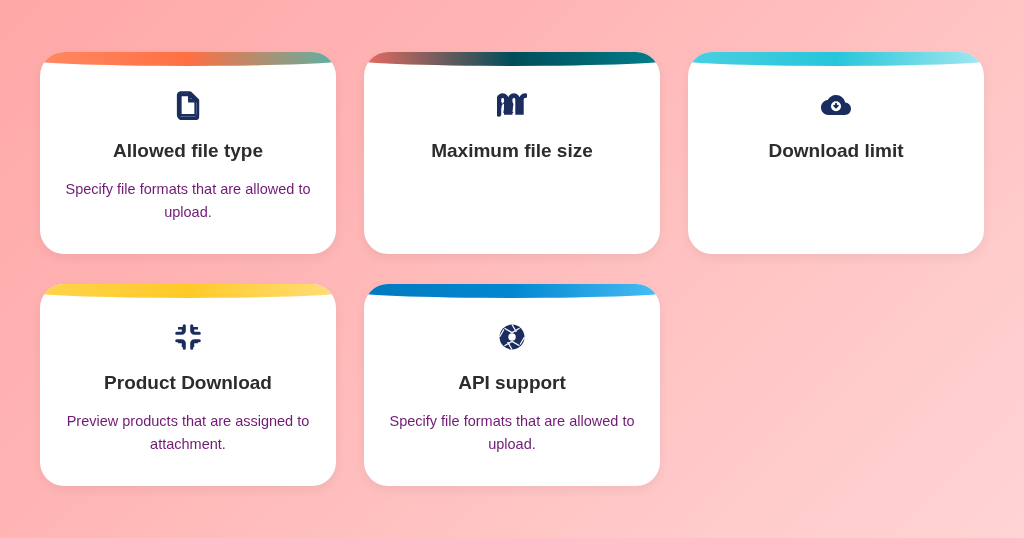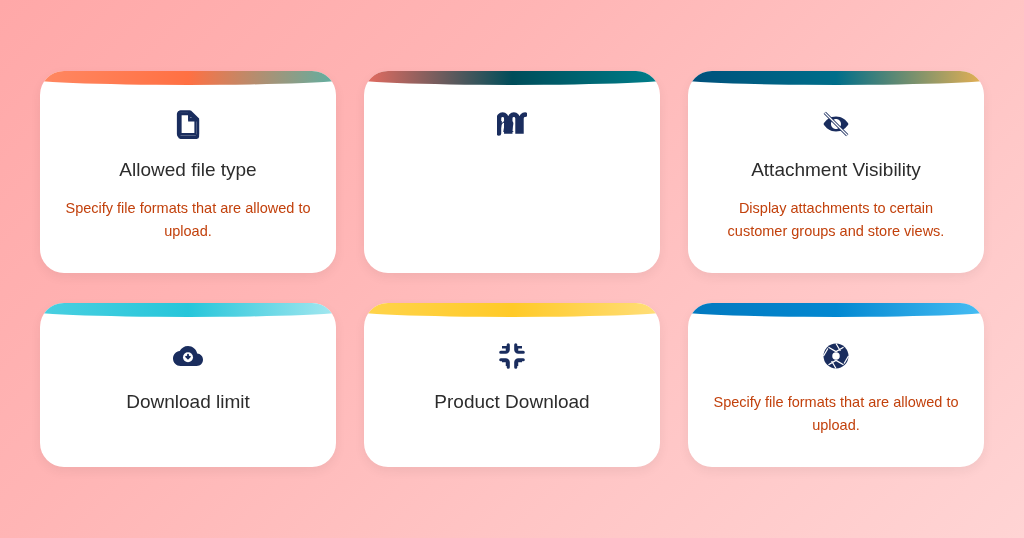--- a/index.html
+++ b/index.html
@@ -8,22 +8,22 @@
 .card{background:#fff;border-radius:24px;padding:28px 24px 30px;text-align:center;position:relative;overflow:hidden;box-shadow:0 4px 12px rgba(0,0,0,.06)}
 .card::before{content:'';position:absolute;top:0;left:50%;transform:translateX(-50%);width:110%;height:14px;border-radius:0 0 100% 100%}
 .c1::before{background:linear-gradient(90deg,#ff8a65 0%,#ff7043 50%,#4db6ac 100%)}
 .c2::before{background:linear-gradient(90deg,#ff6f61 0%,#004d5a 50%,#00838f 100%)}
 .c3::before{background:linear-gradient(90deg,#004d7a 0%,#006e8a 50%,#ffb74d 100%)}
 .c4::before{background:linear-gradient(90deg,#4dd0e1 0%,#26c6da 50%,#b2ebf2 100%)}
 .c5::before{background:linear-gradient(90deg,#ffd54f 0%,#ffca28 50%,#ffe082 100%)}
 .c6::before{background:linear-gradient(90deg,#0277bd 0%,#0288d1 50%,#4fc3f7 100%)}
 .icon{margin:8px auto 18px;height:34px;display:flex;align-items:center;justify-content:center}
 .icon svg{width:30px;height:30px;fill:#1a2d5e}
-h3{font-size:19px;font-weight:400;color:#2c2c2c;margin-bottom:16px}
-p{font-size:14.5px;color:#c2410c;line-height:1.6}
+h3{font-size:19px;font-weight:700;color:#2c2c2c;margin-bottom:16px}
+p{font-size:14.5px;color:#701a75;line-height:1.6}
 </style>
 </head>
 <body>
 
 <div class="grid">
 
 <div class="card c1">
 <div class="icon">
         <svg viewBox="0 0 24 24">
           <path d="M14 2H6c-1.1 0-2 .9-2 2v16c0 1.1.9 2 2 2h12c1.1 0 2-.9 2-2V8l-6-6zm4 18H6V4h7v5h5v11zM13 4l5 5h-5V4z" fill="none" stroke="#1a2d5e" stroke-width="1.8"></path>
@@ -35,33 +35,23 @@
 <p>Specify file formats that are allowed to upload.</p>
 </div>
 
 <div class="card c2">
 <div class="icon">
         <svg viewBox="0 0 32 24">
           <path d="M2 22V6c0-2 1.5-4 4-4s4 2 4 4v14h4V6c0-2 1.5-4 4-4s4 2 4 4v14h4V6c0-2 1.5-4 4-4" fill="none" stroke="#1a2d5e" stroke-width="5" stroke-linecap="round"></path>
           <text x="0" y="20" font-family="Arial Black" font-size="24" font-weight="900" font-style="italic" fill="#1a2d5e">m</text>
         </svg>
       </div>
+<h3>Maximum file size</h3>
 </div>
 
-<div class="card c3">
-<div class="icon">
-        <svg viewBox="0 0 24 24">
-          <path d="M12 6c4.5 0 8.3 2.8 10 6-1.7 3.2-5.5 6-10 6S3.7 15.2 2 12c1.7-3.2 5.5-6 10-6zm0 10c2.2 0 4-1.8 4-4s-1.8-4-4-4-4 1.8-4 4 1.8 4 4 4z"></path>
-          <line x1="3" y1="3" x2="21" y2="21" stroke="#1a2d5e" stroke-width="2.5"></line>
-          <line x1="3" y1="3" x2="21" y2="21" stroke="#fff" stroke-width="1"></line>
-        </svg>
-      </div>
-<h3>Attachment Visibility</h3>
-<p>Display attachments to certain customer groups and store views.</p>
-</div>
 
 <div class="card c4">
 <div class="icon">
         <svg viewBox="0 0 24 24">
           <path d="M19.35 10.04C18.67 6.59 15.64 4 12 4 9.11 4 6.6 5.64 5.35 8.04 2.34 8.36 0 10.91 0 14c0 3.31 2.69 6 6 6h13c2.76 0 5-2.24 5-5 0-2.64-2.05-4.78-4.65-4.96z"></path>
           <circle cx="12" cy="13" r="4" fill="#fff"></circle>
           <path d="M12 11v3m-1.5-1.5L12 14l1.5-1.5" stroke="#1a2d5e" stroke-width="1.5" fill="none" stroke-linecap="round"></path>
         </svg>
       </div>
 <h3>Download limit</h3>
@@ -71,26 +61,28 @@
 <div class="icon">
         <svg viewBox="0 0 24 24">
           <path d="M9 9H4V7h3V4h2v5zm11-2h-3V4h-2v5h5V7zM9 15H7v3H4v2h5v-5zm6 0v5h5v-2h-3v-3h-2z" transform="rotate(180 12 12)"></path>
           <path d="M8 3v3a2 2 0 0 1-2 2H3m18 0h-3a2 2 0 0 1-2-2V3m0 18v-3a2 2 0 0 1 2-2h3M3 16h3a2 2 0 0 1 2 2v3" fill="none"></path>
           <g stroke="#1a2d5e" stroke-width="2.5" fill="none" stroke-linecap="round">
             <path d="M9 3v4c0 1-.9 2-2 2H3M15 3v4c0 1 .9 2 2 2h4M9 21v-4c0-1-.9-2-2-2H3M15 21v-4c0-1 .9-2 2-2h4"></path>
           </g>
         </svg>
       </div>
 <h3>Product Download</h3>
+<p>Preview products that are assigned to attachment.</p>
 </div>
 
 <div class="card c6">
 <div class="icon">
         <svg viewBox="0 0 24 24">
           <circle cx="12" cy="12" r="10"></circle>
           <path d="M12 2l3.5 6M22 12l-3.5 6M12 22l-3.5-6M2 12l3.5-6M18 5l-6 3.5M18 19l-6-3.5M6 19l6-3.5M6 5l6 3.5" stroke="#fff" stroke-width="1"></path>
           <circle cx="12" cy="12" r="3" fill="#fff"></circle>
         </svg>
       </div>
+<h3>API support</h3>
 <p>Specify file formats that are allowed to upload.</p>
 </div>
 
 </div>
 
 </body></html>

